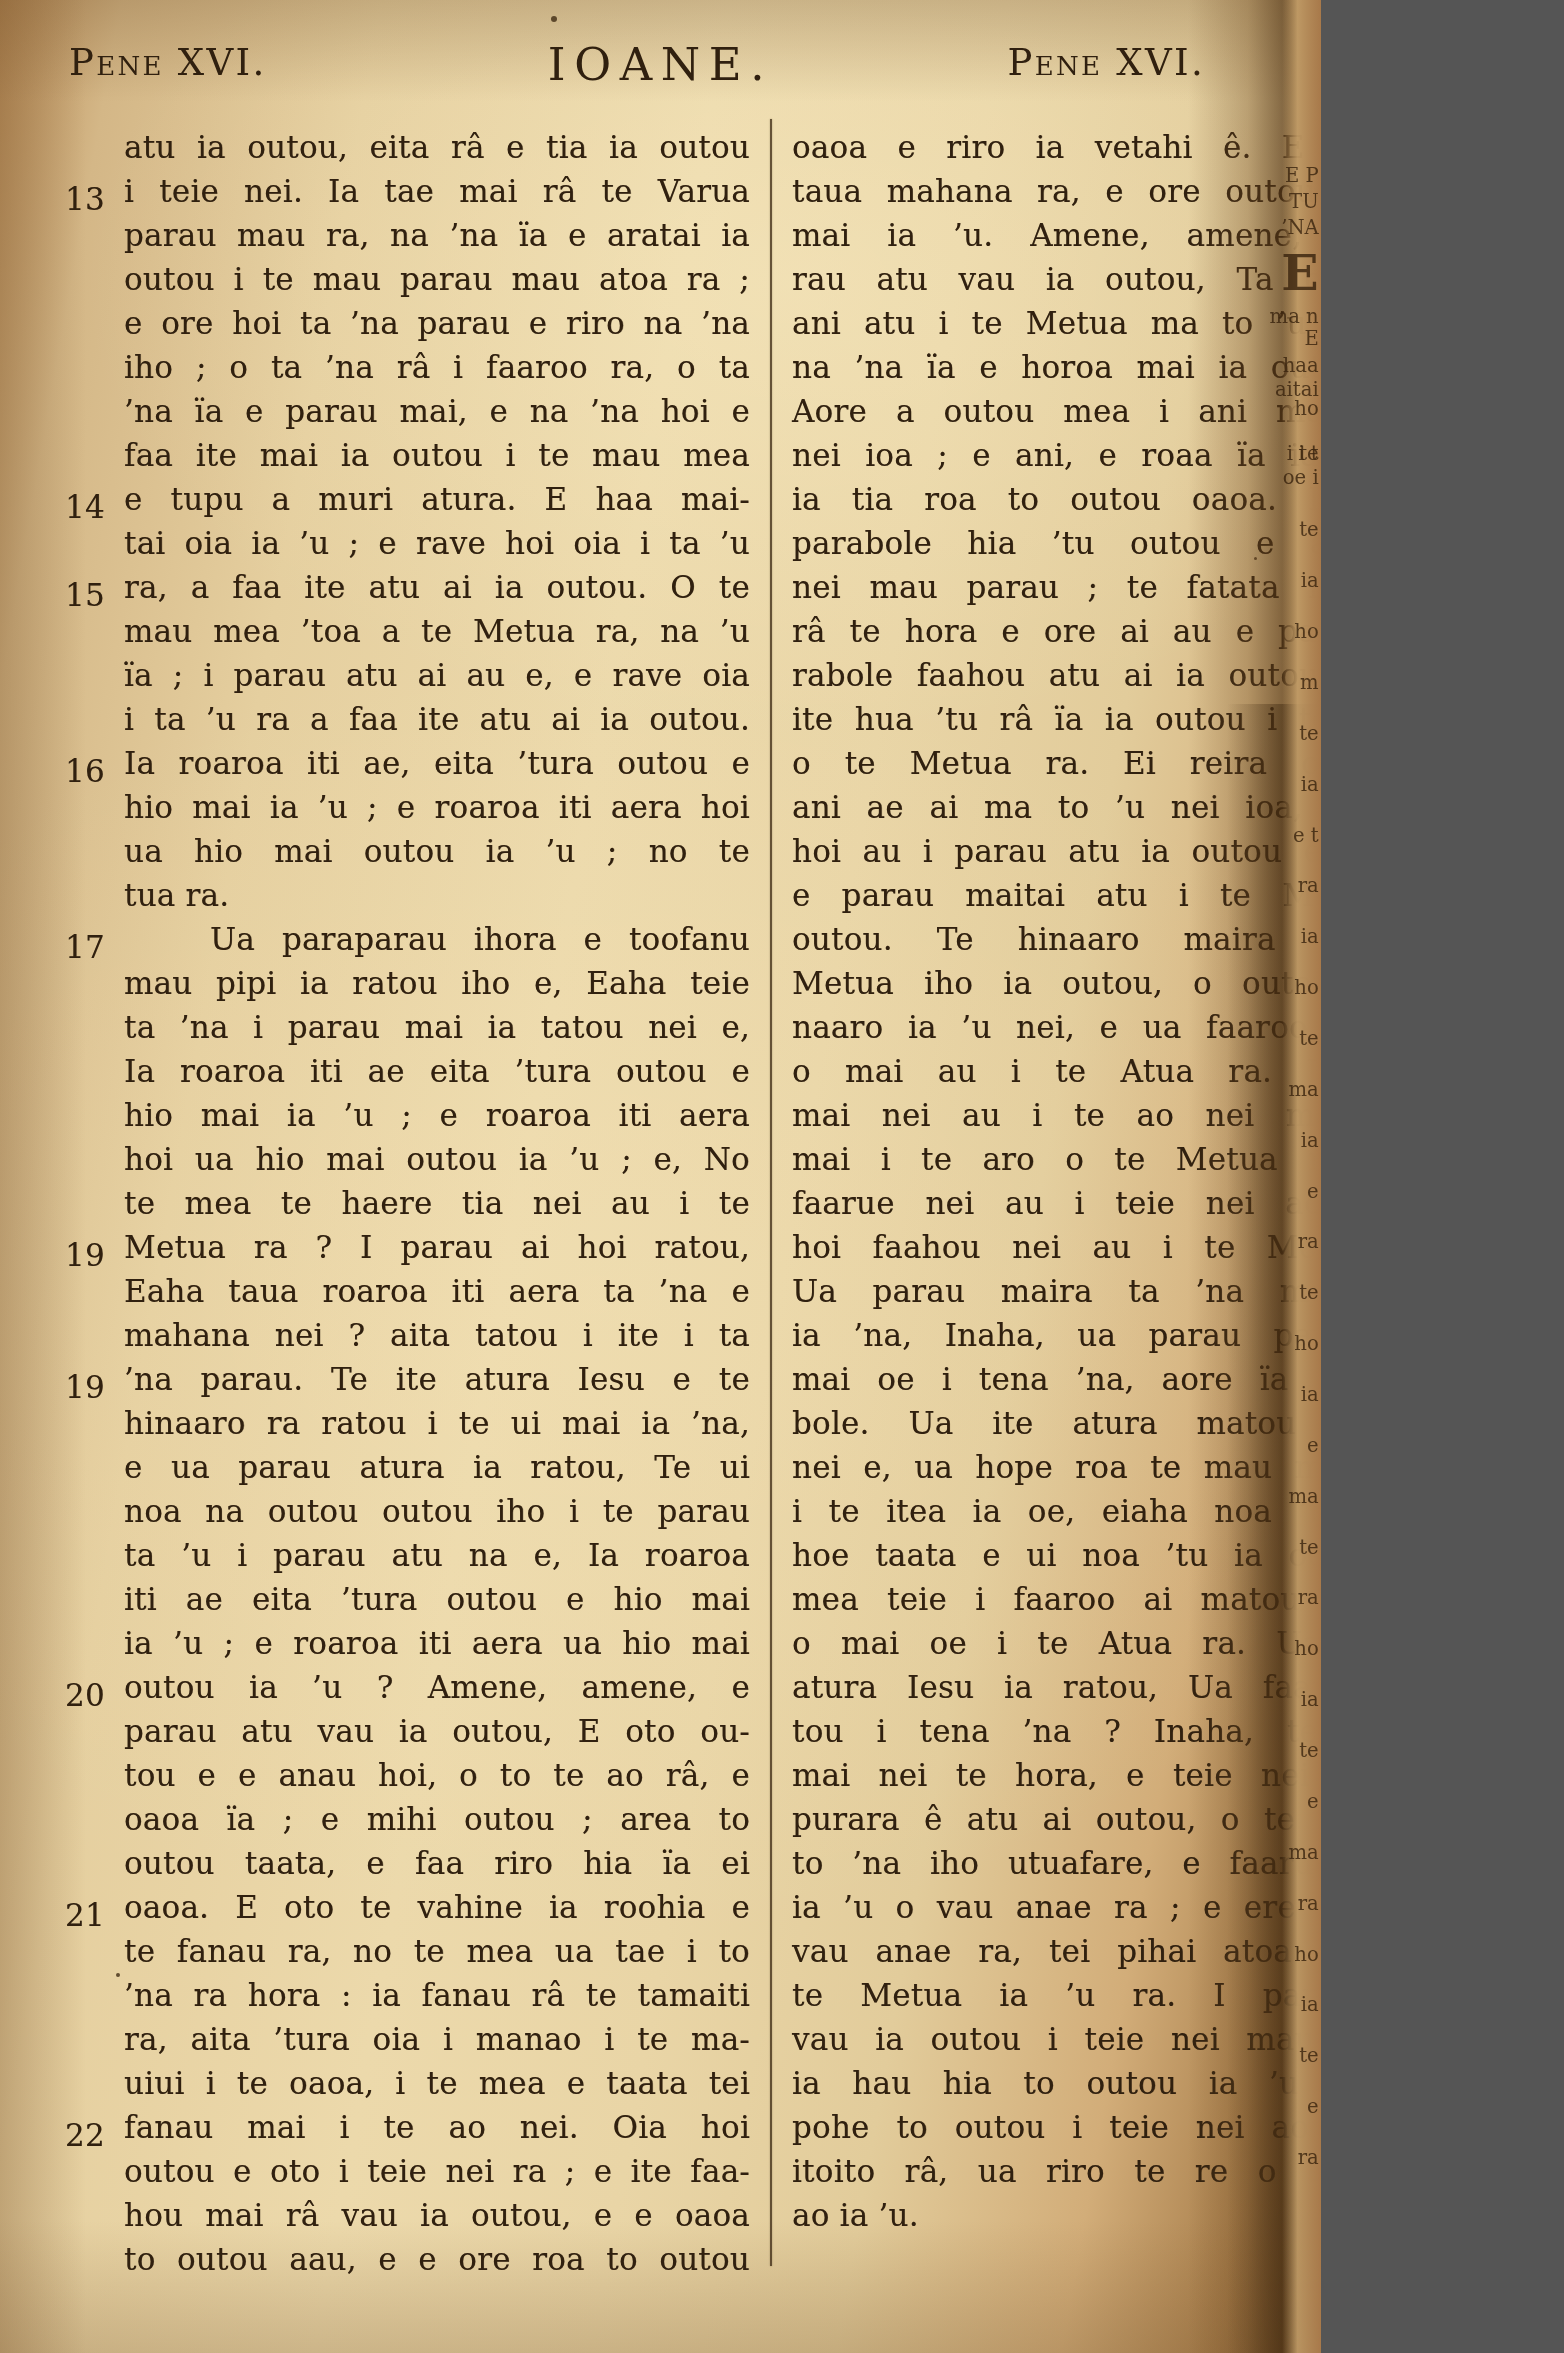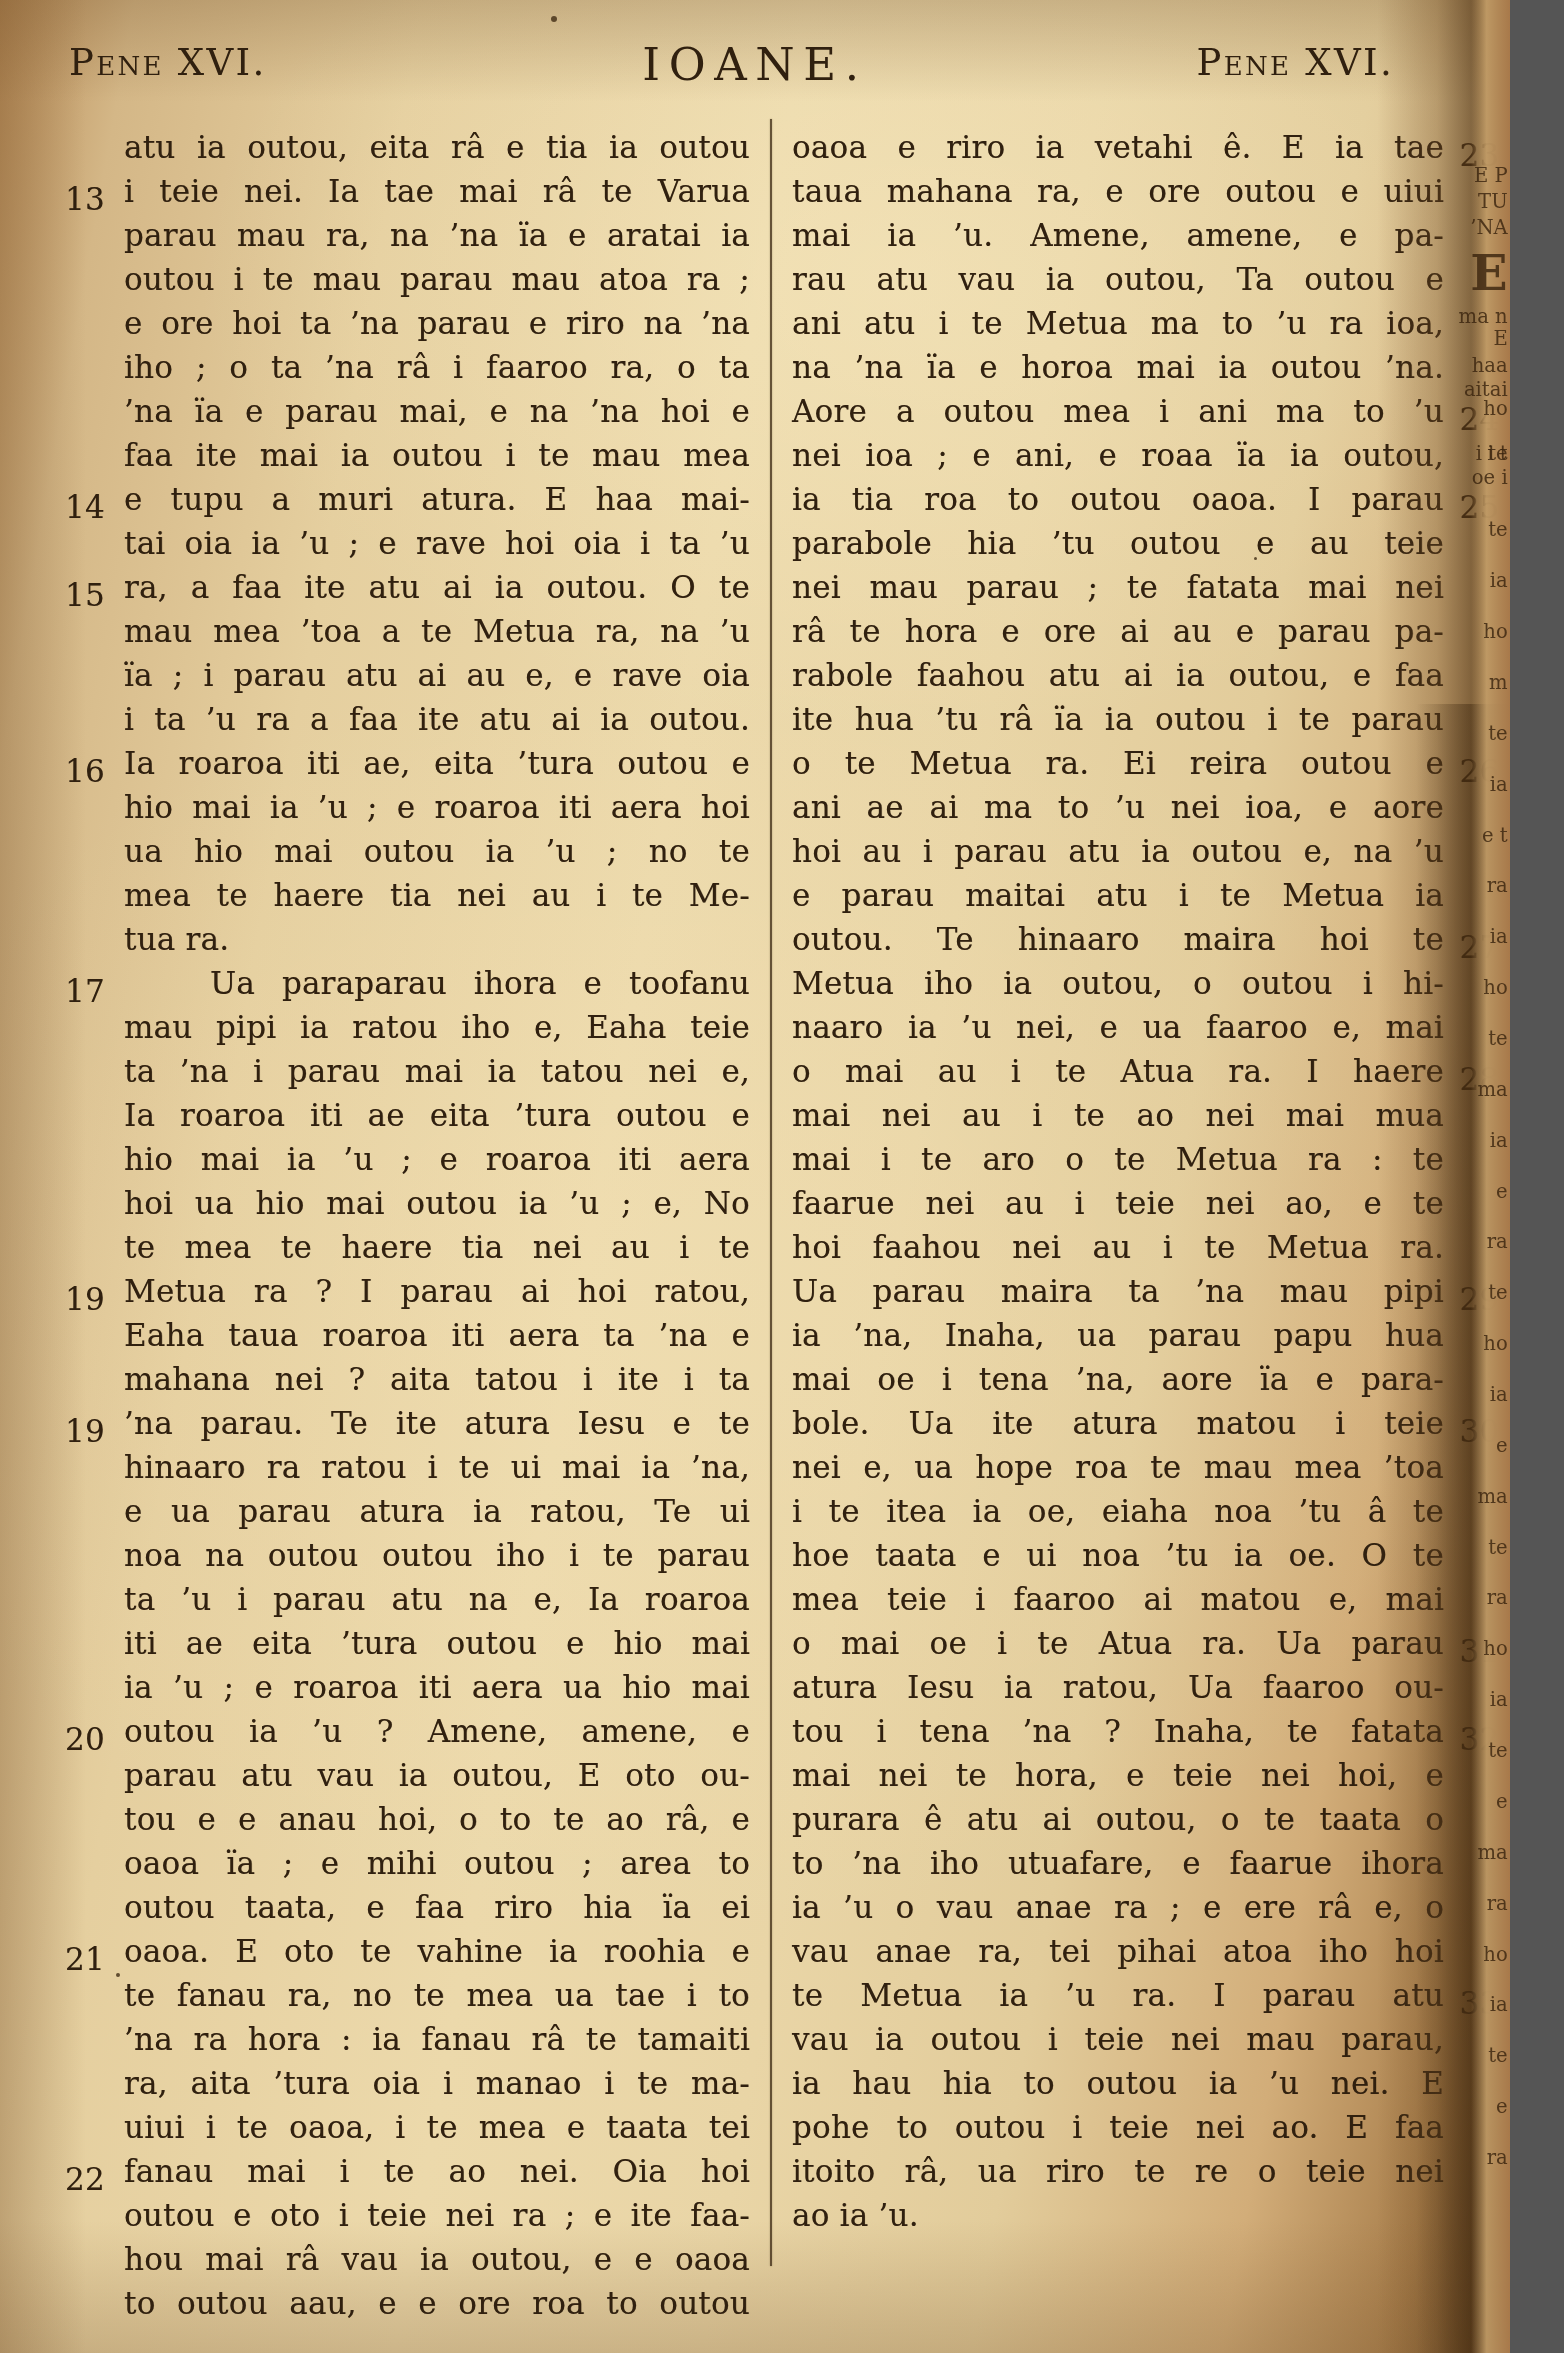--- a/index.html
+++ b/index.html
@@ -1,17 +1,17 @@
 <!DOCTYPE html>
 <html style="font-size:12.5px"><head>
 <meta charset="utf-8">
 <style>
   html,body{margin:0;padding:0;background:#555;}
   .page{
-    position:relative;width:1510px;height:2354px;overflow:hidden;
+    position:relative;width:1321px;height:2354px;overflow:hidden;
     font-family:"DejaVu Serif","Liberation Serif",serif;
     color:#30200f;
     background:
       radial-gradient(1095px 704px at 60% 12%, rgba(255,244,206,0.30), transparent 65%),
       radial-gradient(1252px 939px at 45% 55%, rgba(255,240,200,0.18), transparent 70%),
       linear-gradient(100deg,#b88c58 0%,#d4b787 7%,#e5cf9f 22%,#ecd9ab 42%,#e9d5a6 58%,#e2cc9b 72%,#d2ad79 85%,#a97f4c 94%,#7c5830 100%);
   }
   .shade{position:absolute;pointer-events:none;}
   .shade-top{left:0;top:0;right:0;height:102px;background:linear-gradient(to bottom,rgba(120,85,45,0.30),transparent);}
   .shade-bottom{left:0;bottom:0;right:0;height:133px;background:linear-gradient(to top,rgba(120,85,45,0.28),transparent);}
@@ -74,21 +74,20 @@
       <div class="line"><span>faa ite mai ia outou i te mau mea</span></div>
       <div class="line"><span class="vnum">14</span><span>e tupu a muri atura.  E haa mai-</span></div>
       <div class="line"><span>tai oia ia ’u ;  e rave hoi oia i ta ’u</span></div>
       <div class="line"><span class="vnum">15</span><span>ra, a faa ite atu ai ia outou.  O te</span></div>
       <div class="line"><span>mau mea ’toa a te Metua ra, na ’u</span></div>
       <div class="line"><span>ïa ;  i parau atu ai au e, e rave oia</span></div>
       <div class="line"><span>i ta ’u ra a faa ite atu ai ia outou.</span></div>
       <div class="line"><span class="vnum">16</span><span>Ia roaroa iti ae, eita ’tura outou e</span></div>
       <div class="line"><span>hio mai ia ’u ;  e roaroa iti aera hoi</span></div>
       <div class="line"><span>ua hio mai outou ia ’u ;  no te</span></div>
-      <div class="line"><span>mea te haere tia nei au i te Me-</span></div>
       <div class="line noj"><span>tua ra.</span></div>
       <div class="line ind"><span class="vnum">17</span><span>Ua paraparau ihora e toofanu</span></div>
       <div class="line"><span>mau pipi ia ratou iho e, Eaha teie</span></div>
       <div class="line"><span>ta ’na i parau mai ia tatou nei e,</span></div>
       <div class="line"><span>Ia roaroa iti ae eita ’tura outou e</span></div>
       <div class="line"><span>hio mai ia ’u ;  e roaroa iti aera</span></div>
       <div class="line"><span>hoi ua hio mai outou ia ’u ;  e, No</span></div>
       <div class="line"><span>te mea te haere tia nei au i te</span></div>
       <div class="line"><span class="vnum">19</span><span>Metua ra ?  I parau ai hoi ratou,</span></div>
       <div class="line"><span>Eaha taua roaroa iti aera ta ’na e</span></div>

